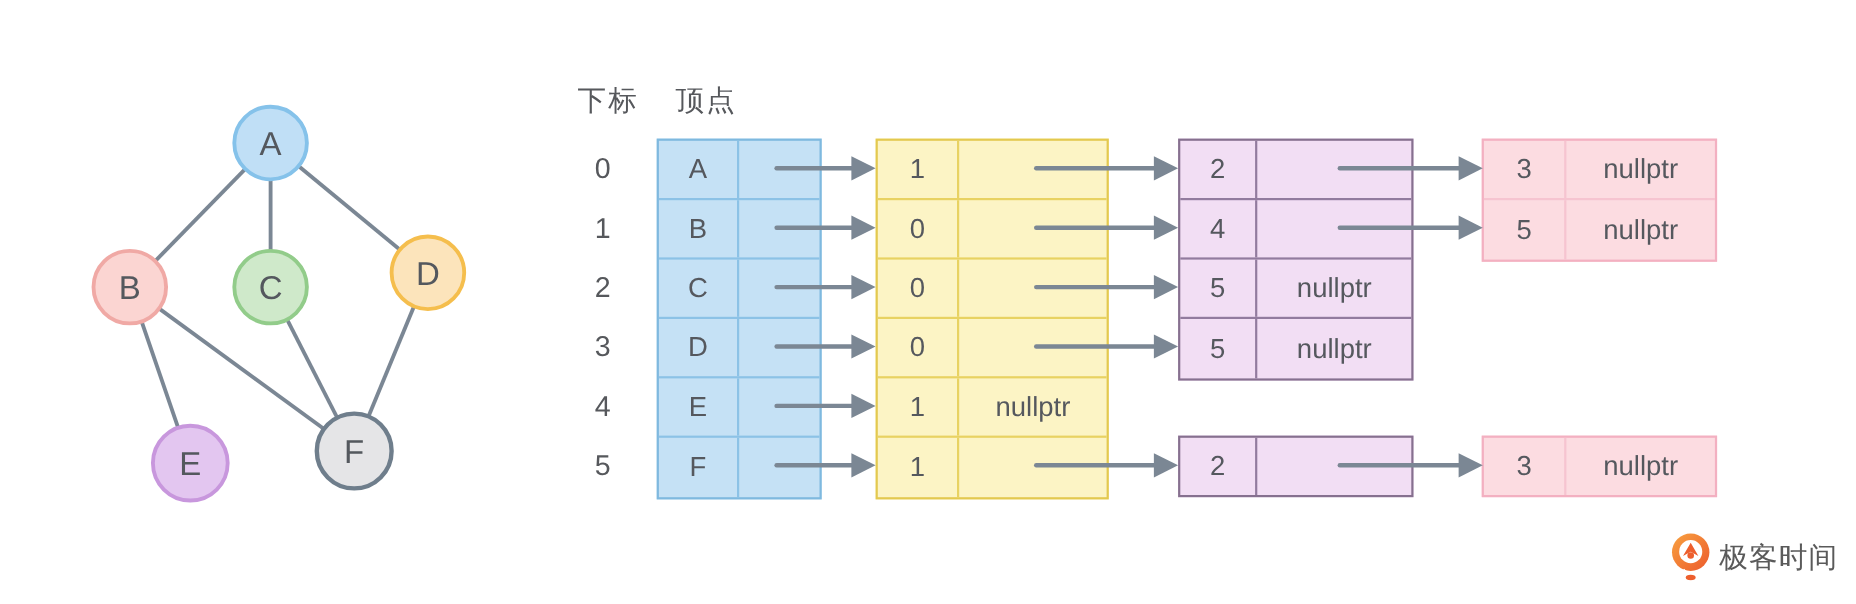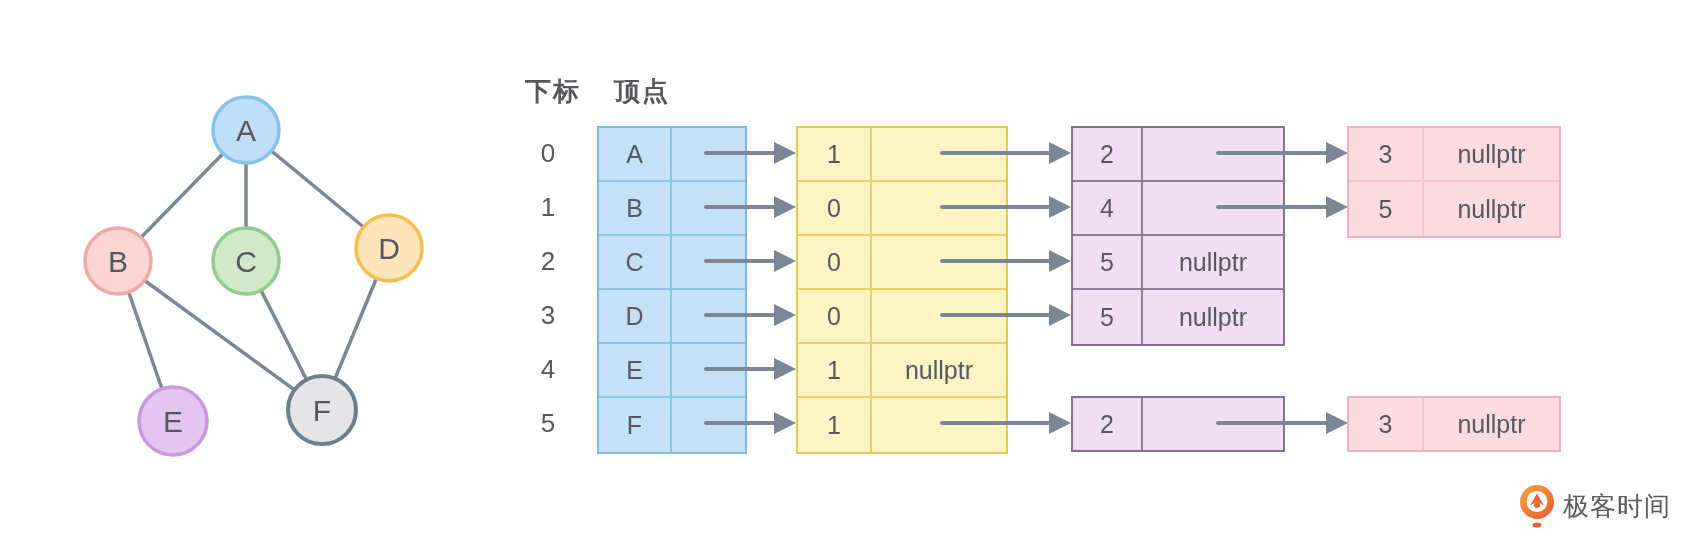--- a/index.html
+++ b/index.html
@@ -2,21 +2,21 @@
 <html><head>
 <meta charset="utf-8">
 <style>
   html,body{margin:0;padding:0;background:#ffffff;}
   .canvas{
     position:relative;width:1687px;height:549px;background:#ffffff;overflow:hidden;
     font-family:"Liberation Sans","DejaVu Sans",sans-serif;color:#55585E;
   }
   svg{display:block;}
   .graph-label{font-family:"Liberation Sans","DejaVu Sans",sans-serif;font-size:30px;font-weight:500;fill:#54585E;}
-  .hdr{position:absolute;font-size:26px;font-weight:700;color:#56585C;letter-spacing:2px;}
+  .hdr{position:absolute;font-size:26px;font-weight:400;color:#56585C;letter-spacing:2px;}
   .idx{position:absolute;width:44px;height:30px;line-height:30px;text-align:center;font-size:26px;color:#56585C;}
   .tbl{position:absolute;box-sizing:border-box;}
   .row{display:flex;height:54px;box-sizing:border-box;}
   .single .row{height:52px;}
   .cell{box-sizing:border-box;display:flex;align-items:center;justify-content:center;font-size:25px;color:#55585E;}
   
   .blue{border:2px solid #7FB9DF;background:#C5E1F5;width:150px;}
   .blue .row{border-bottom:2px solid #8CC2E6;}
   .blue .row:last-child{border-bottom:none;}
   .blue .c1{width:73px;border-right:2px solid #8CC2E6;}

